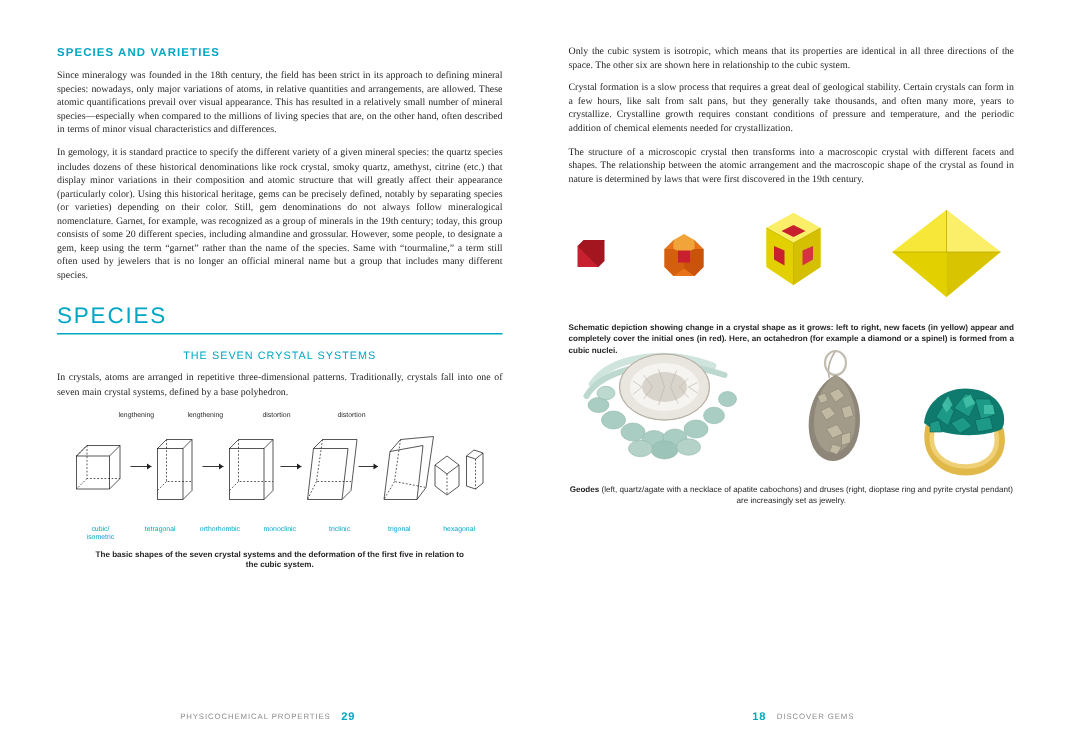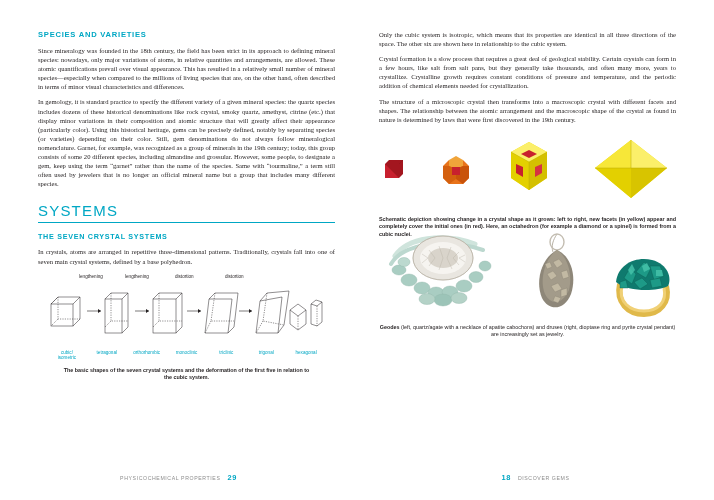--- a/index.html
+++ b/index.html
@@ -60,23 +60,24 @@
   .chapter-rule {
     border: 0;
     border-top: 1px solid #00a7c4;
     margin: 0 0 9px 0;
   }
   h3.sub-head {
     font-family: "Liberation Sans", sans-serif;
     font-size: 7.2px;
     letter-spacing: 0.7px;
     color: #00a7c4;
-    font-weight: bold;
+    font-weight: normal;
     margin: 0 0 6px 0;
     text-transform: uppercase;
+    text-align: center;
   }
   .caption {
     font-family: "Liberation Sans", sans-serif;
     font-size: 5.4px;
     line-height: 7.4px;
     text-align: center;
     margin: 6px 0 0 0;
     color: #231f20;
   }
   .caption-left {
@@ -186,21 +187,21 @@
 
 <div class="spread">
 
   <div class="page page-left">
 
     <h2 class="section-head">SPECIES AND VARIETIES</h2>
 
     <p class="body">Since mineralogy was founded in the 18th century, the field has been strict in its approach to defining mineral species: nowadays, only major variations of atoms, in relative quantities and arrangements, are allowed. These atomic quantifications prevail over visual appearance. This has resulted in a relatively small number of mineral species—especially when compared to the millions of living species that are, on the other hand, often described in terms of minor visual characteristics and differences.</p>
     <p class="body">In gemology, it is standard practice to specify the different variety of a given mineral species: the quartz species includes dozens of these historical denominations like rock crystal, smoky quartz, amethyst, citrine (etc.) that display minor variations in their composition and atomic structure that will greatly affect their appearance (particularly color). Using this historical heritage, gems can be precisely defined, notably by separating species (or varieties) depending on their color. Still, gem denominations do not always follow mineralogical nomenclature. Garnet, for example, was recognized as a group of minerals in the 19th century; today, this group consists of some 20 different species, including almandine and grossular. However, some people, to designate a gem, keep using the term “garnet” rather than the name of the species. Same with “tourmaline,” a term still often used by jewelers that is no longer an official mineral name but a group that includes many different species.</p>
 
-    <h1 class="chapter">SYSTEMS</h1>
+    <h1 class="chapter">SPECIES</h1>
     <hr class="chapter-rule">
 
     <h3 class="sub-head">THE SEVEN CRYSTAL SYSTEMS</h3>
     <p class="body">In crystals, atoms are arranged in repetitive three-dimensional patterns. Traditionally, crystals fall into one of seven main crystal systems, defined by a base polyhedron.</p>
 
     <div class="crystal-fig">
       <div class="op-labels">
         <span style="left:32px">lengthening</span>
         <span style="left:78px">lengthening</span>
         <span style="left:128px">distortion</span>

